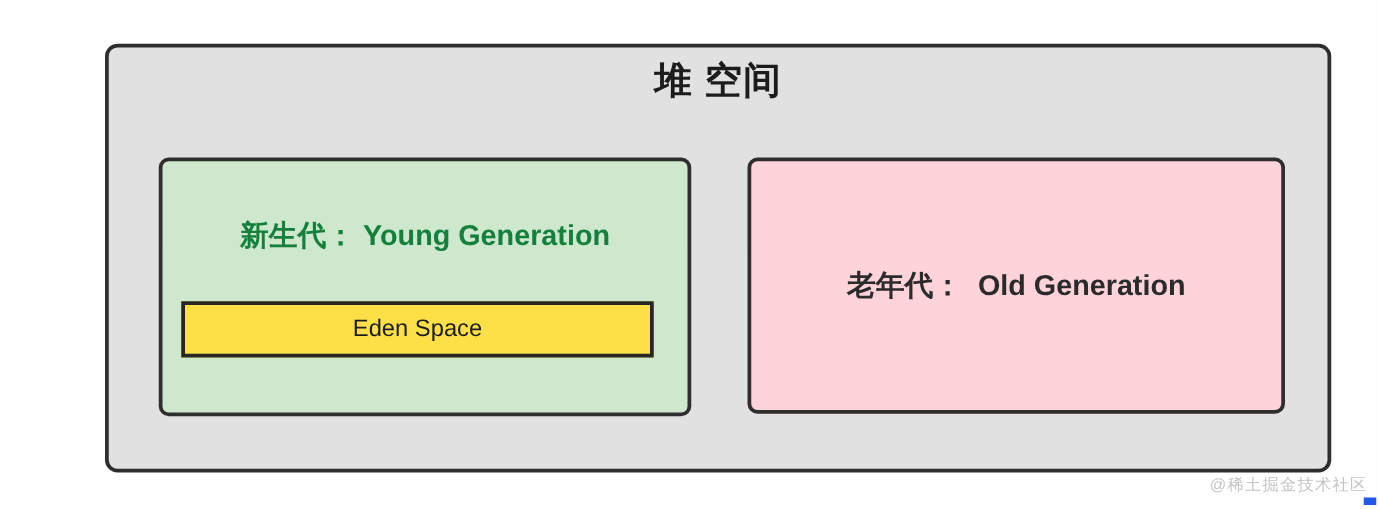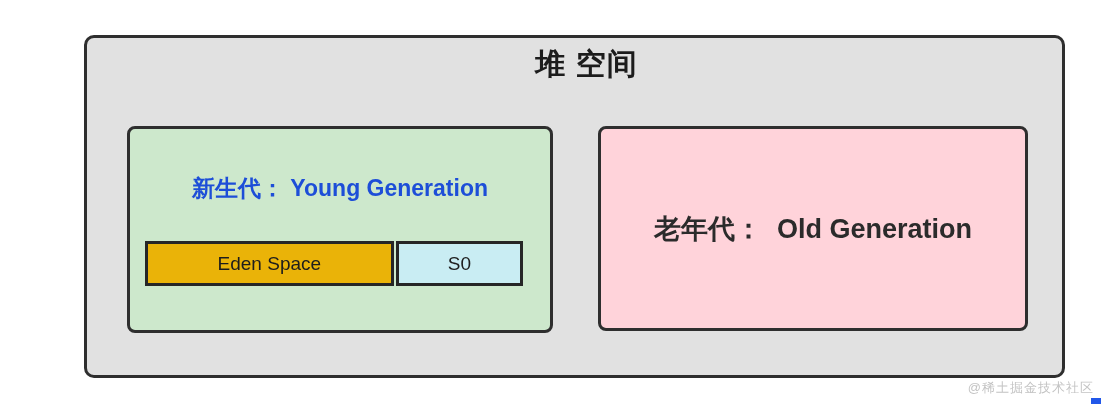--- a/index.html
+++ b/index.html
@@ -28,77 +28,76 @@
   .outer-title {
     position: absolute;
     left: 0;
     top: 6px;
     width: 100%;
     text-align: center;
     font-size: 30px;
     font-weight: bold;
     color: #1c1c1c;
     letter-spacing: 1px;
-    margin-left: 12px;
   }
   .young-box {
     position: absolute;
     left: 40px;
     top: 88px;
     width: 420px;
     height: 201px;
     background: #cde8cc;
     border: 3px solid #2e2e2e;
     border-radius: 8px;
   }
   .young-label {
     position: absolute;
     left: 0;
     top: 44px;
     width: 100%;
     text-align: center;
     font-size: 23px;
     font-weight: bold;
-    color: #1d4ed8;
+    color: #15803d;
   }
   .region-row {
     position: absolute;
     left: 15px;
     top: 112px;
     width: 378px;
     height: 45px;
     display: flex;
     gap: 2px;
   }
   .region {
     border: 3px solid #262626;
     display: flex;
     align-items: center;
     justify-content: center;
     font-size: 19px;
     color: #1d1d1d;
     box-sizing: content-box;
   }
-  .region-eden { flex: 2; background: #eab308; }
+  .region-eden { flex: 2; background: #fde047; }
   .region-survivor { flex: 1; background: #c9edf3; }
   .old-box {
     position: absolute;
     left: 511px;
     top: 88px;
     width: 424px;
     height: 199px;
     background: #ffd3da;
     border: 3px solid #2e2e2e;
     border-radius: 8px;
     display: flex;
     align-items: center;
     justify-content: center;
   }
   .old-label {
-    font-size: 27px;
+    font-size: 23px;
     font-weight: bold;
     color: #2b2b2b;
     white-space: pre;
   }
   .watermark {
     position: absolute;
     right: 8px;
     top: 379px;
     font-size: 13px;
     color: #b9b9b9;
@@ -121,21 +120,20 @@
 
   <div class="outer-box">
 
     <div class="outer-title">堆 空间</div>
 
     <div class="young-box">
       <div class="young-label">新生代： Young Generation</div>
 
       <div class="region-row">
         <div class="region region-eden">Eden Space</div>
-        <div class="region region-survivor">S0</div>
       </div>
     </div>
 
     <div class="old-box">
       <div class="old-label">老年代：  Old Generation</div>
     </div>
 
   </div>
 
   <div class="watermark">@稀土掘金技术社区</div>

